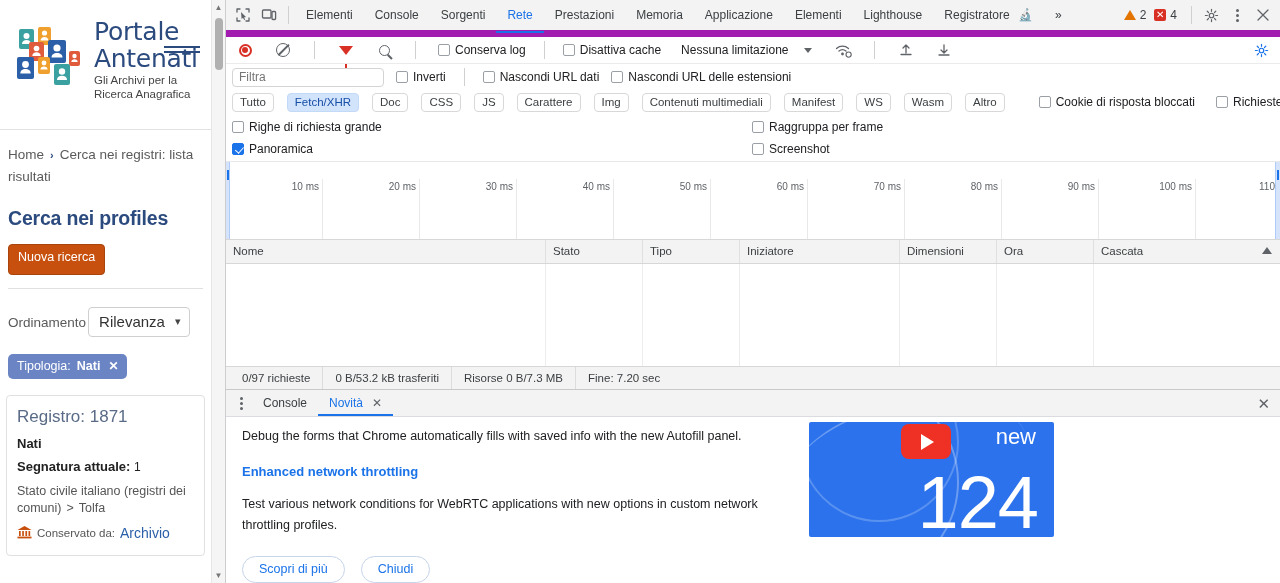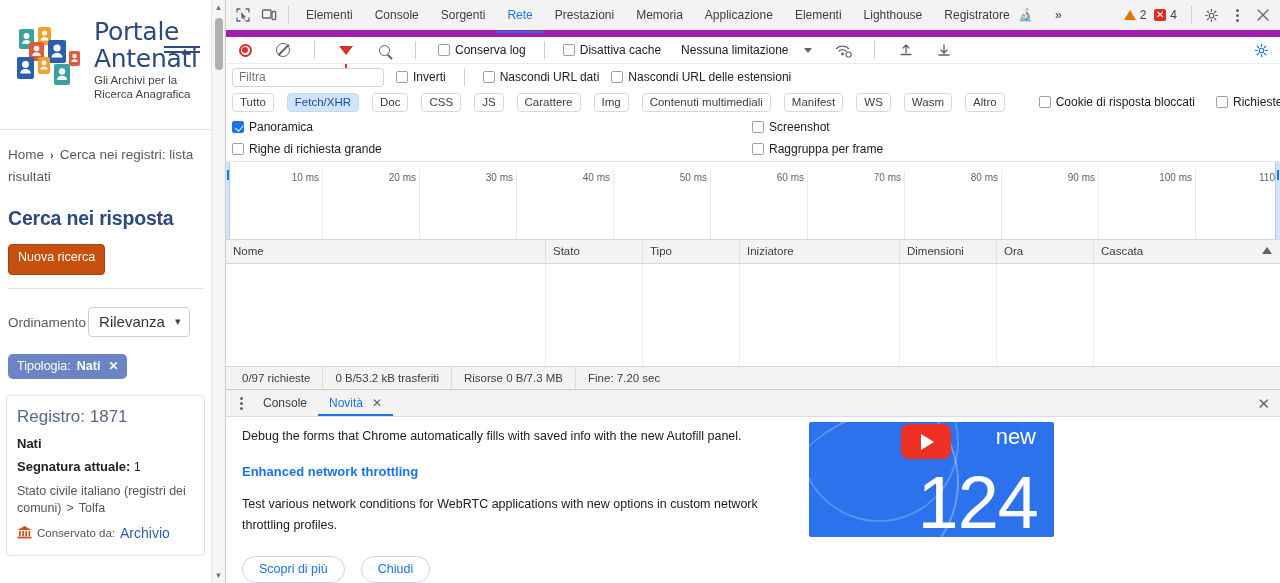--- a/index.html
+++ b/index.html
@@ -174,21 +174,21 @@
     flex: 0 0 46px; padding: 3px 6px 0; background: #fff; position: relative;
     border-bottom: 1px solid #e8e8e8;
   }
   .opt-line { display: flex; align-items: center; height: 22px; }
   .opt-left { width: 520px; }
   .opt-right { }
 
   
   .overview { flex: 0 0 78px; position: relative; background: #fff; border-bottom: 1px solid #d7d7d7; }
   .ov-ticks { position: absolute; inset: 0; }
-  .ov-tick { position: absolute; top: 8px; bottom: 0; border-left: 1px solid #e9e9e9; }
+  .ov-tick { position: absolute; top: 17px; bottom: 0; border-left: 1px solid #e9e9e9; }
   .ov-tick span { position: absolute; top: 2px; right: 4px; font-size: 10px; color: #5f6368; white-space: nowrap; }
   .ov-handle-l { position: absolute; left: 0; top: 0; bottom: 0; width: 4px; background: #d6e4fb; border-right:1px solid #aecbfa;}
   .ov-handle-l i { position:absolute; left:1px; top:8px; width:2px; height:10px; background:#1a73e8; }
   .ov-handle-r { position: absolute; right: 0; top: 0; bottom: 0; width: 5px; background: #d6e4fb; border-left:1px solid #aecbfa;}
   .ov-handle-r i { position:absolute; left:1px; top:8px; width:2px; height:10px; background:#1a73e8; }
 
   
   .reqtable { flex: 1 1 auto; display: flex; flex-direction: column; min-height: 0; }
   .rt-head { display: flex; height: 24px; background: #f3f3f3; border-bottom: 1px solid #d7d7d7;
     font-size: 11.5px; color: #3c4043; flex: 0 0 24px; }
@@ -322,21 +322,21 @@
               <i></i>
               <i></i>
             </div>
         </div>
       </div>
 
       <div class="crumbs">
         <a href="#">Home</a><span class="sep">›</span><span>Cerca nei registri: lista risultati</span>
       </div>
 
-      <div class="h1">Cerca nei risposta</div>
+      <div class="h1">Cerca nei profiles</div>
 
       <div class="btn-new">Nuova ricerca</div>
 
       <div class="hr"></div>
 
 
       <div class="sortrow">
         <span class="sortlabel">Ordinamento</span>
         <div class="select">
           <span>Rilevanza</span>
@@ -546,42 +546,42 @@
       <label class="cblabel" style="margin-left:8px;">
         <span class="cb"></span>
         <span>Richieste di terze parti</span>
       </label>
     </div>
 
     <div class="dt-row5">
       <div class="opt-line">
         <div class="opt-left">
           <label class="cblabel">
+            <span class="cb"></span>
+            <span>Righe di richiesta grande</span>
+          </label>
+        </div>
+        <div class="opt-right">
+          <label class="cblabel">
+            <span class="cb"></span>
+            <span>Raggruppa per frame</span>
+          </label>
+        </div>
+      </div>
+      <div class="opt-line">
+        <div class="opt-left">
+          <label class="cblabel">
             <span class="cb on"></span>
             <span>Panoramica</span>
           </label>
         </div>
         <div class="opt-right">
           <label class="cblabel">
             <span class="cb"></span>
             <span>Screenshot</span>
-          </label>
-        </div>
-      </div>
-      <div class="opt-line">
-        <div class="opt-left">
-          <label class="cblabel">
-            <span class="cb"></span>
-            <span>Righe di richiesta grande</span>
-          </label>
-        </div>
-        <div class="opt-right">
-          <label class="cblabel">
-            <span class="cb"></span>
-            <span>Raggruppa per frame</span>
           </label>
         </div>
       </div>
     </div>
 
     <div class="overview">
       <div class="ov-ticks">
         <div class="ov-tick" style="left:96px;">
             <span>10 ms</span>
           </div>

